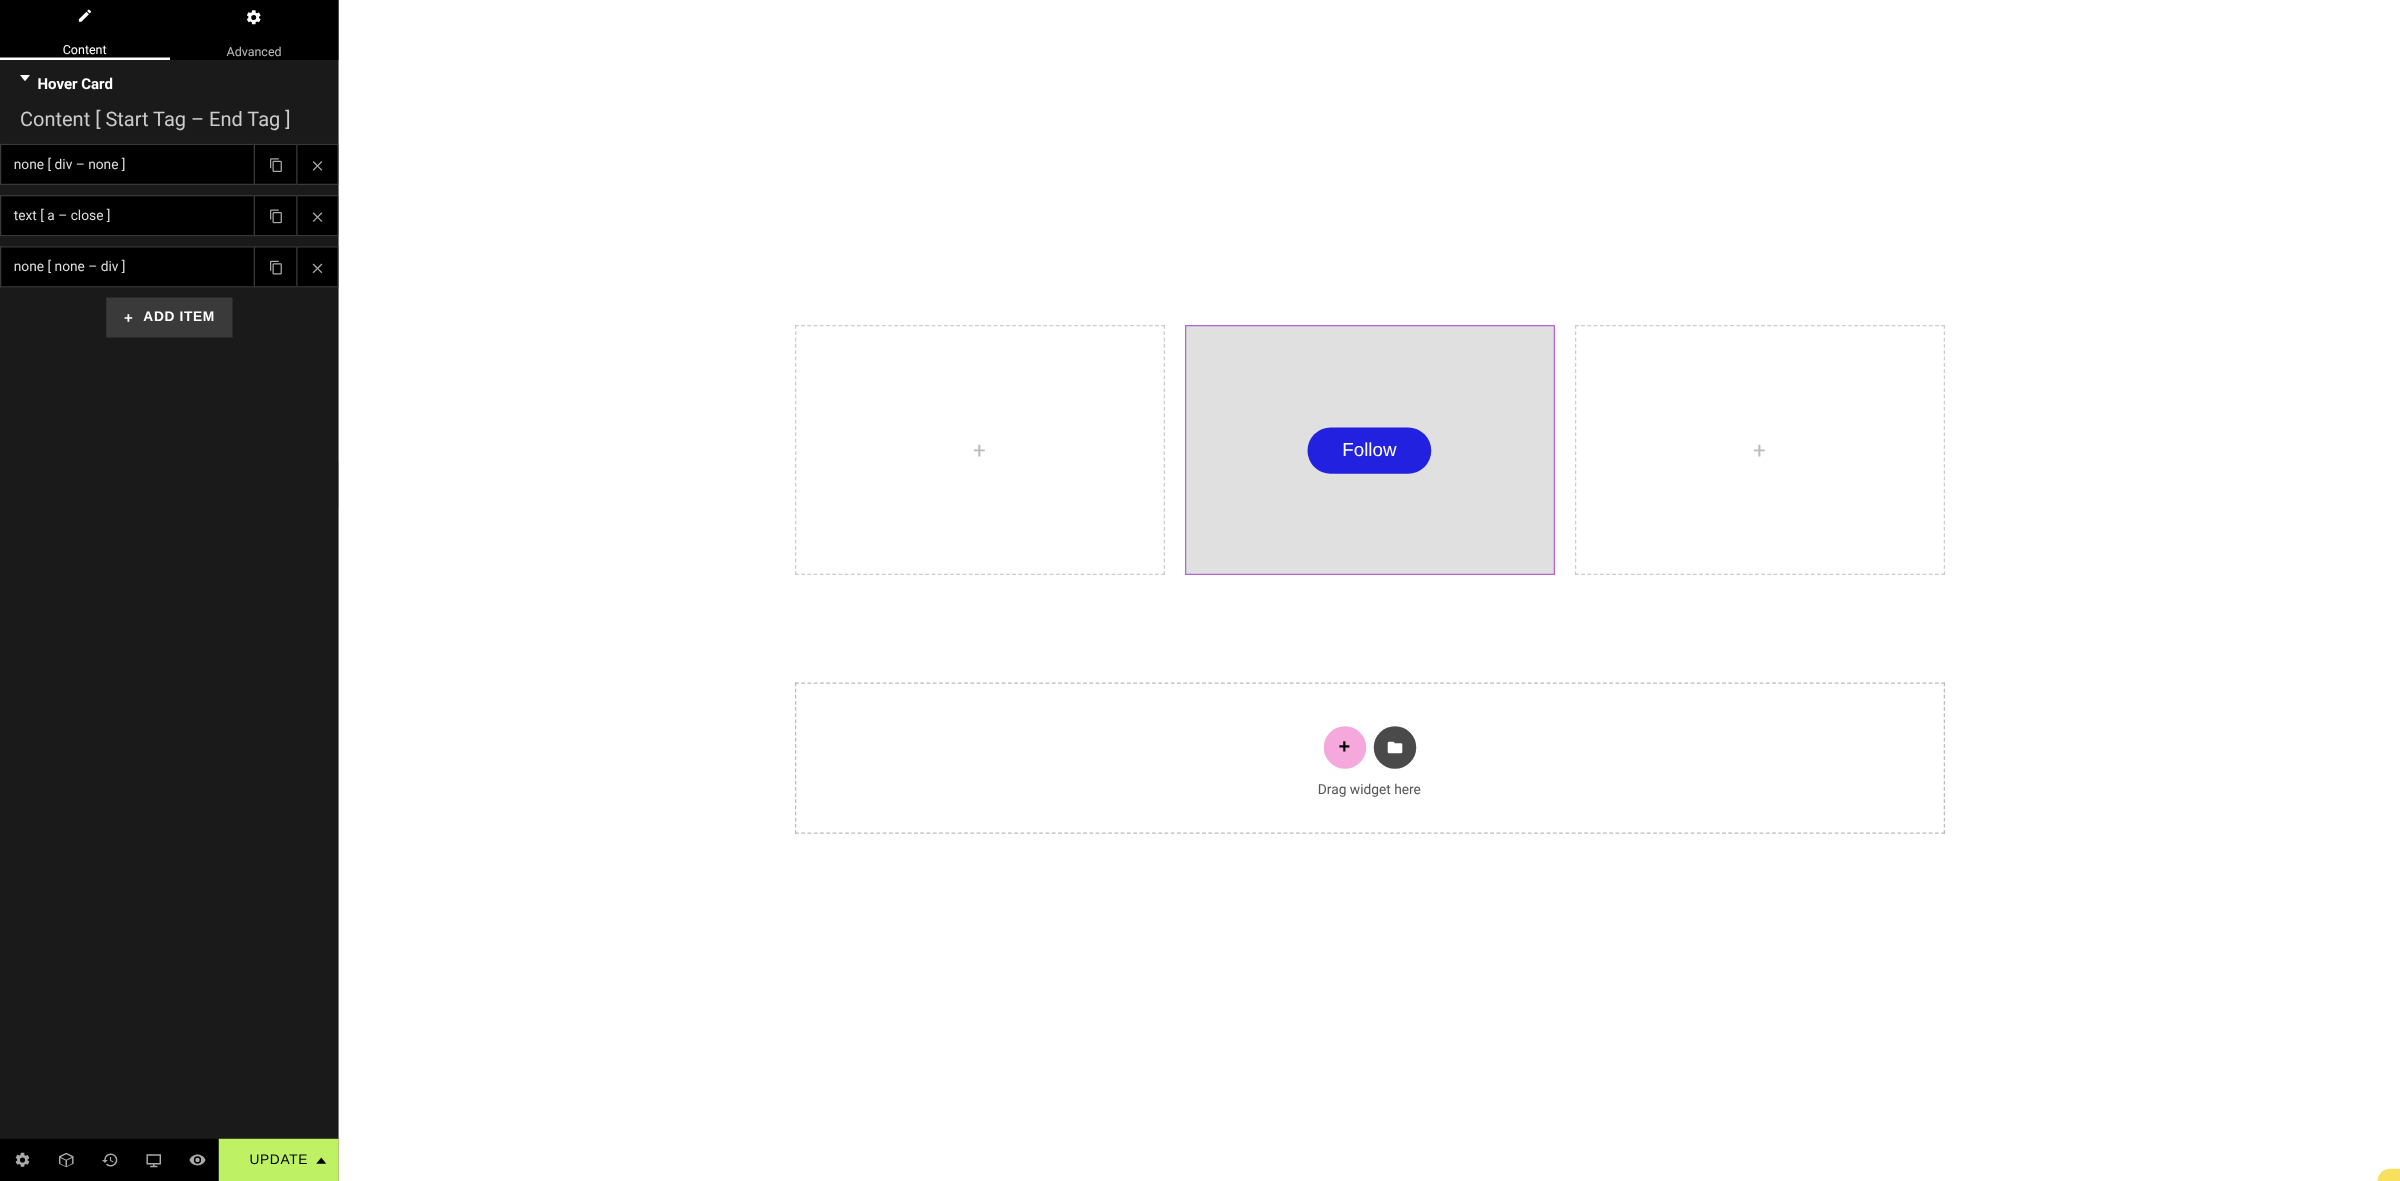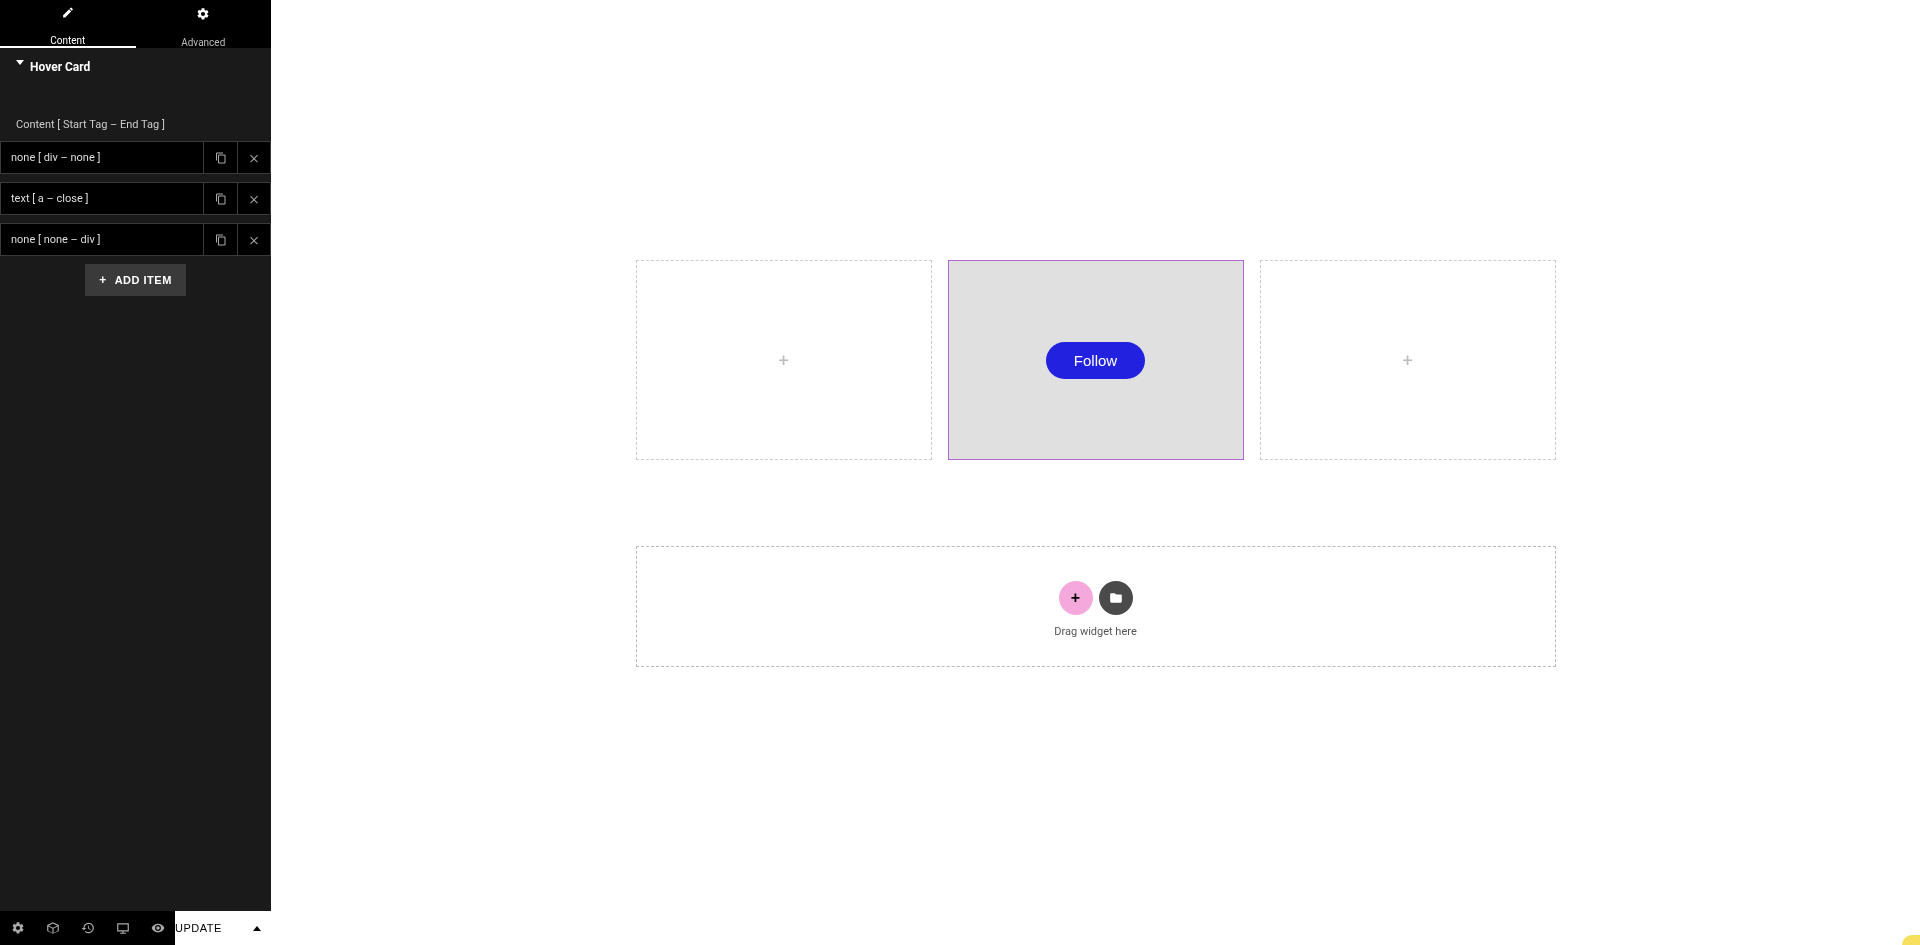--- a/index.html
+++ b/index.html
@@ -15,35 +15,35 @@
 .sidebar-tabs { display: flex; height: 48px; background: #000; }
 .sidebar-tab { flex: 1; display: flex; flex-direction: column; align-items: center; justify-content: center; cursor: pointer; gap: 16px; padding-top: 6px; }
 .sidebar-tab.active { border-bottom: 2px solid #fff; }
 .sidebar-tab svg { fill: #fff; width: 14px; height: 14px; }
 .sidebar-tab .tab-label { font-size: 10px; color: #bbb; }
 .sidebar-tab.active .tab-label { color: #fff; }
 
 .sidebar-content { flex: 1; overflow-y: auto; padding: 0; }
 .section-header { padding: 12px 16px 8px; display: flex; align-items: flex-start; gap: 6px; font-size: 12px; font-weight: 700; cursor: pointer; }
 .section-header .caret { width: 0; height: 0; border-left: 4px solid transparent; border-right: 4px solid transparent; border-top: 5px solid #fff; }
-.section-subtitle { padding: 4px 16px 10px; font-size: 11px; color: #ccc; margin-top: 32px; }
+.section-subtitle { padding: 4px 16px 10px; font-size: 16px; color: #ccc; }
 
 .repeater-item { display: flex; margin: 0 0 8px; height: 33px; }
 .repeater-label { flex: 1; background: #000; border: 1px solid #3a3a3a; border-right: none; display: flex; align-items: center; padding: 0 10px; font-size: 11px; color: #ddd; cursor: pointer; }
 .repeater-btn { width: 34px; background: #000; border: 1px solid #3a3a3a; display: flex; align-items: center; justify-content: center; cursor: pointer; }
 .repeater-btn:not(:last-child) { border-right: none; }
 .repeater-btn svg { fill: #aaa; width: 12px; height: 12px; }
 
 .add-item-btn { display: flex; align-items: center; justify-content: center; gap: 8px; background: #3a3a3a; color: #fff; font-size: 11px; font-weight: 600; letter-spacing: 0.5px; padding: 9px 14px; margin: 8px auto; cursor: pointer; border: none; }
 .add-item-btn .plus { font-size: 12px; font-weight: 700; }
 
 .sidebar-footer { height: 34px; background: #000; display: flex; align-items: stretch; }
 .footer-icon { width: 35px; display: flex; align-items: center; justify-content: center; cursor: pointer; }
 .footer-icon svg { fill: #aaa; width: 14px; height: 14px; }
-.update-btn { flex: 1; background: #ffffff; color: #000; display: flex; align-items: center; font-size: 11px; font-weight: 400; letter-spacing: 0.5px; cursor: pointer; border: none; position: relative; }
+.update-btn { flex: 1; background: #bef264; color: #000; display: flex; align-items: center; justify-content: center; font-size: 11px; font-weight: 400; letter-spacing: 0.5px; cursor: pointer; border: none; position: relative; }
 .update-caret { position: absolute; right: 10px; width: 0; height: 0; border-left: 4px solid transparent; border-right: 4px solid transparent; border-bottom: 5px solid #000; }
 
 
 .collapse-handle { position: absolute; right: -12px; top: 370px; width: 12px; height: 36px; background: #000; display: flex; align-items: center; justify-content: center; cursor: pointer; }
 .collapse-handle::before { content: ""; width: 0; height: 0; border-top: 4px solid transparent; border-bottom: 4px solid transparent; border-right: 5px solid #fff; }
 
 
 .canvas { flex: 1; background: #fff; position: relative; overflow: auto; }
 .canvas-inner { padding: 260px 0 40px; display: flex; flex-direction: column; align-items: center; }
 

